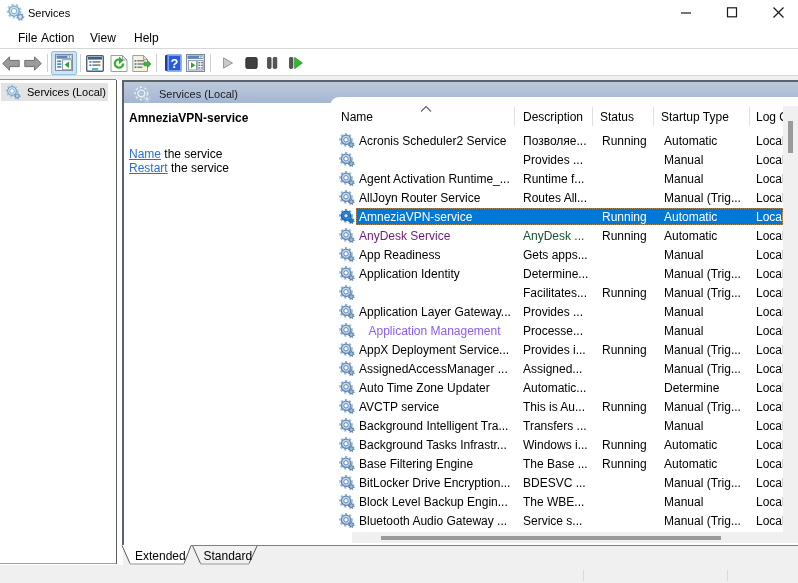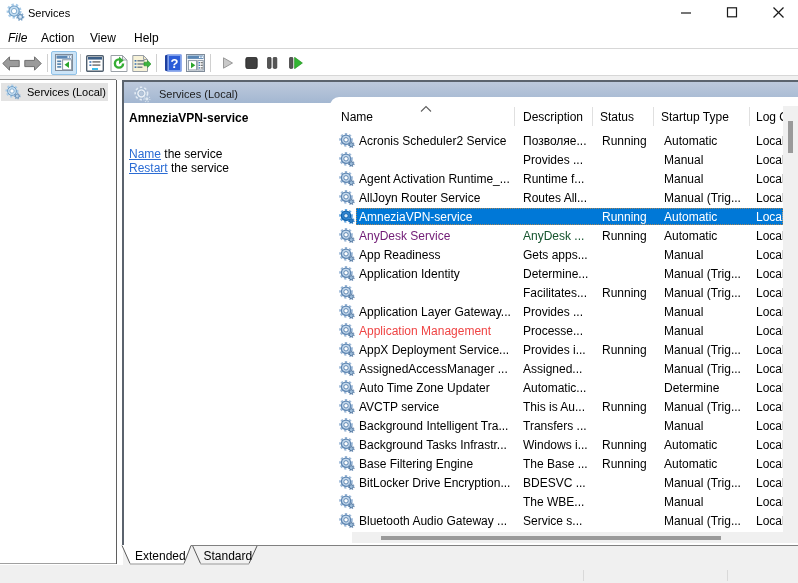--- a/index.html
+++ b/index.html
@@ -23,21 +23,21 @@
     <circle cx="15" cy="14.6" r="1" fill="#eef5fb"></circle>
   </svg>
   <div class="abs nw" style="left:28px;top:7px;font-size:11px;">Services</div>
   <svg class="abs" style="left:676px;top:0" width="122" height="26" viewBox="0 0 122 26">
     <line x1="5" y1="13" x2="15" y2="13" stroke="#1a1a1a" stroke-width="1.2"></line>
     <rect x="51.5" y="7.8" width="9" height="9" fill="none" stroke="#1a1a1a" stroke-width="1.2"></rect>
     <line x1="97.5" y1="7.5" x2="107.5" y2="17.5" stroke="#1a1a1a" stroke-width="1.2"></line>
     <line x1="107.5" y1="7.5" x2="97.5" y2="17.5" stroke="#1a1a1a" stroke-width="1.2"></line>
   </svg>
 
-  <div class="abs nw" style="left:8px;top:31px;font-style:italic;">File</div>
+  <div class="abs nw" style="left:18px;top:31px;">File</div>
   <div class="abs nw" style="left:41px;top:31px;">Action</div>
   <div class="abs nw" style="left:90px;top:31px;">View</div>
   <div class="abs nw" style="left:134px;top:31px;">Help</div>
   <div class="abs" style="left:0;top:48px;width:798px;height:1px;background:#d7d7d7;"></div>
 
   <svg class="abs" style="left:2px;top:56px" width="18" height="15" viewBox="0 0 18 15">
     <path d="M0.8 7.5 L7.5 0.8 L7.5 4.4 L17.2 4.4 L17.2 10.6 L7.5 10.6 L7.5 14.2 Z" fill="#9b9b9b" stroke="#6f6f6f" stroke-width="1"></path>
   </svg>
   <svg class="abs" style="left:24px;top:56px" width="18" height="15" viewBox="0 0 18 15">
     <path d="M17.2 7.5 L10.5 0.8 L10.5 4.4 L0.8 4.4 L0.8 10.6 L10.5 10.6 L10.5 14.2 Z" fill="#9b9b9b" stroke="#6f6f6f" stroke-width="1"></path>
@@ -278,21 +278,21 @@
 <div class="abs nw" style="left:523px;top:305px;width:65px;overflow:hidden;color:#000;">Provides ...</div>
 <div class="abs nw" style="left:664px;top:305px;width:81px;overflow:hidden;color:#000;">Manual</div>
 <div class="abs nw" style="left:756px;top:305px;width:27px;overflow:hidden;color:#000;">Local Syste</div>
 <svg class="abs" style="left:339px;top:322px" width="16" height="16" viewBox="0 0 16 16">
       <circle cx="7" cy="7.8" r="5.6" fill="none" stroke="#9db9d8" stroke-width="2.5" stroke-dasharray="2.2 1.9"></circle>
       <circle cx="7" cy="7.8" r="4.6" fill="#c2d7ec" stroke="#5f87b2" stroke-width="1.3"></circle>
       <circle cx="7" cy="7.8" r="2.2" fill="#ffffff" stroke="#5f87b2" stroke-width="1"></circle>
       <circle cx="12.3" cy="12.7" r="2.7" fill="none" stroke="#7d9cc0" stroke-width="1.5" stroke-dasharray="1.2 1.2"></circle>
       <circle cx="12.3" cy="12.7" r="2" fill="#9cbcda" stroke="#4f749c" stroke-width="1"></circle>
     </svg>
-<div class="abs nw" style="left:359px;top:324px;width:151px;overflow:hidden;color:#ef4444;">Application Management</div>
+<div class="abs nw" style="left:359px;top:324px;width:151px;overflow:hidden;color:#8b5cf6;text-align:center;">Application Management</div>
 <div class="abs nw" style="left:523px;top:324px;width:65px;overflow:hidden;color:#000;">Processe...</div>
 <div class="abs nw" style="left:664px;top:324px;width:81px;overflow:hidden;color:#000;">Manual</div>
 <div class="abs nw" style="left:756px;top:324px;width:27px;overflow:hidden;color:#000;">Local Syste</div>
 <svg class="abs" style="left:339px;top:341px" width="16" height="16" viewBox="0 0 16 16">
       <circle cx="7" cy="7.8" r="5.6" fill="none" stroke="#9db9d8" stroke-width="2.5" stroke-dasharray="2.2 1.9"></circle>
       <circle cx="7" cy="7.8" r="4.6" fill="#c2d7ec" stroke="#5f87b2" stroke-width="1.3"></circle>
       <circle cx="7" cy="7.8" r="2.2" fill="#ffffff" stroke="#5f87b2" stroke-width="1"></circle>
       <circle cx="12.3" cy="12.7" r="2.7" fill="none" stroke="#7d9cc0" stroke-width="1.5" stroke-dasharray="1.2 1.2"></circle>
       <circle cx="12.3" cy="12.7" r="2" fill="#9cbcda" stroke="#4f749c" stroke-width="1"></circle>
     </svg>
@@ -381,20 +381,21 @@
 <div class="abs nw" style="left:523px;top:476px;width:65px;overflow:hidden;color:#000;">BDESVC ...</div>
 <div class="abs nw" style="left:664px;top:476px;width:81px;overflow:hidden;color:#000;">Manual (Trig...</div>
 <div class="abs nw" style="left:756px;top:476px;width:27px;overflow:hidden;color:#000;">Local Syste</div>
 <svg class="abs" style="left:339px;top:493px" width="16" height="16" viewBox="0 0 16 16">
       <circle cx="7" cy="7.8" r="5.6" fill="none" stroke="#9db9d8" stroke-width="2.5" stroke-dasharray="2.2 1.9"></circle>
       <circle cx="7" cy="7.8" r="4.6" fill="#c2d7ec" stroke="#5f87b2" stroke-width="1.3"></circle>
       <circle cx="7" cy="7.8" r="2.2" fill="#ffffff" stroke="#5f87b2" stroke-width="1"></circle>
       <circle cx="12.3" cy="12.7" r="2.7" fill="none" stroke="#7d9cc0" stroke-width="1.5" stroke-dasharray="1.2 1.2"></circle>
       <circle cx="12.3" cy="12.7" r="2" fill="#9cbcda" stroke="#4f749c" stroke-width="1"></circle>
     </svg>
+<div class="abs nw" style="left:359px;top:495px;width:151px;overflow:hidden;color:#000;">Block Level Backup Engin...</div>
 <div class="abs nw" style="left:523px;top:495px;width:65px;overflow:hidden;color:#000;">The WBE...</div>
 <div class="abs nw" style="left:664px;top:495px;width:81px;overflow:hidden;color:#000;">Manual</div>
 <div class="abs nw" style="left:756px;top:495px;width:27px;overflow:hidden;color:#000;">Local Syste</div>
 <svg class="abs" style="left:339px;top:512px" width="16" height="16" viewBox="0 0 16 16">
       <circle cx="7" cy="7.8" r="5.6" fill="none" stroke="#9db9d8" stroke-width="2.5" stroke-dasharray="2.2 1.9"></circle>
       <circle cx="7" cy="7.8" r="4.6" fill="#c2d7ec" stroke="#5f87b2" stroke-width="1.3"></circle>
       <circle cx="7" cy="7.8" r="2.2" fill="#ffffff" stroke="#5f87b2" stroke-width="1"></circle>
       <circle cx="12.3" cy="12.7" r="2.7" fill="none" stroke="#7d9cc0" stroke-width="1.5" stroke-dasharray="1.2 1.2"></circle>
       <circle cx="12.3" cy="12.7" r="2" fill="#9cbcda" stroke="#4f749c" stroke-width="1"></circle>
     </svg>

